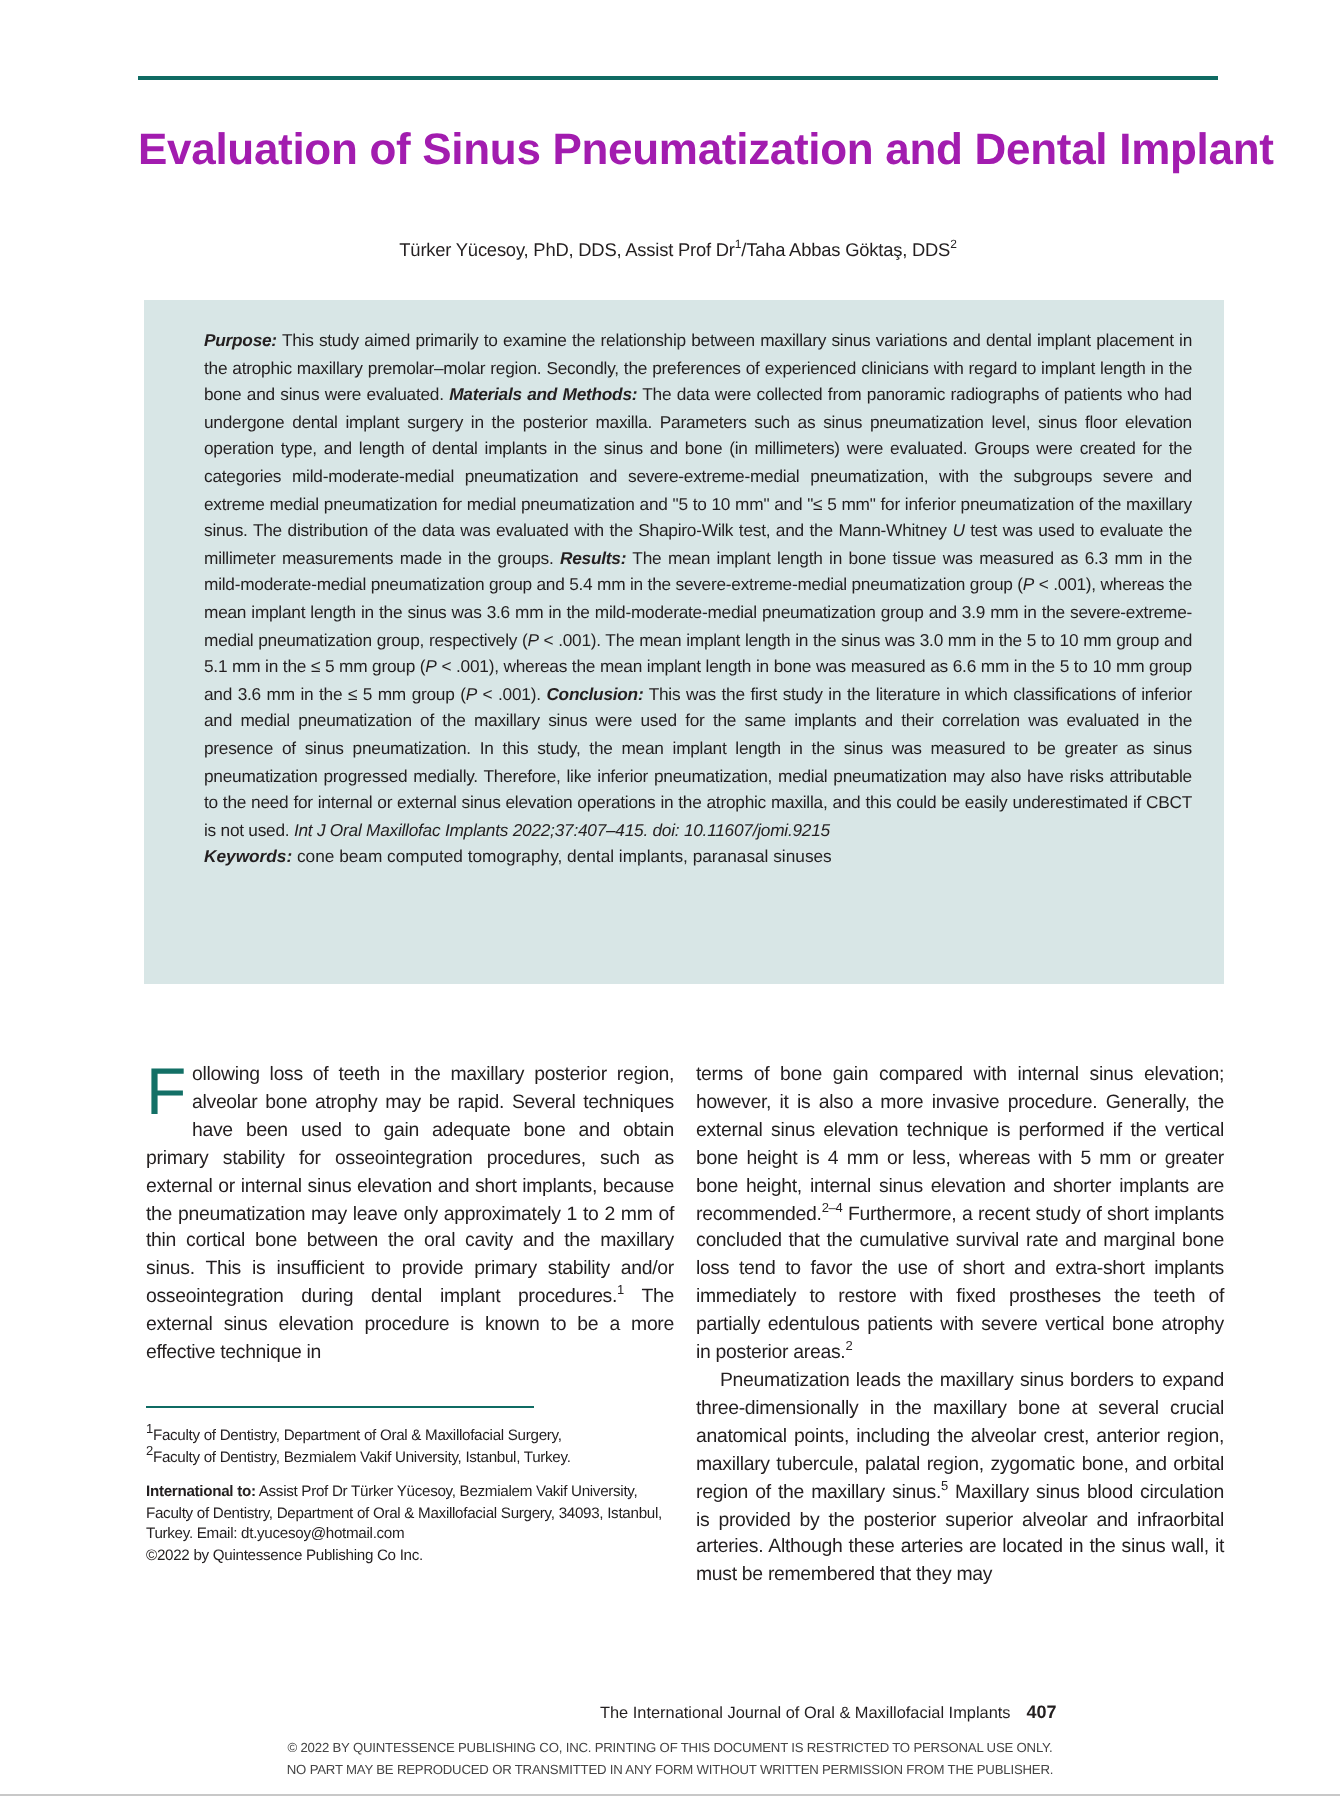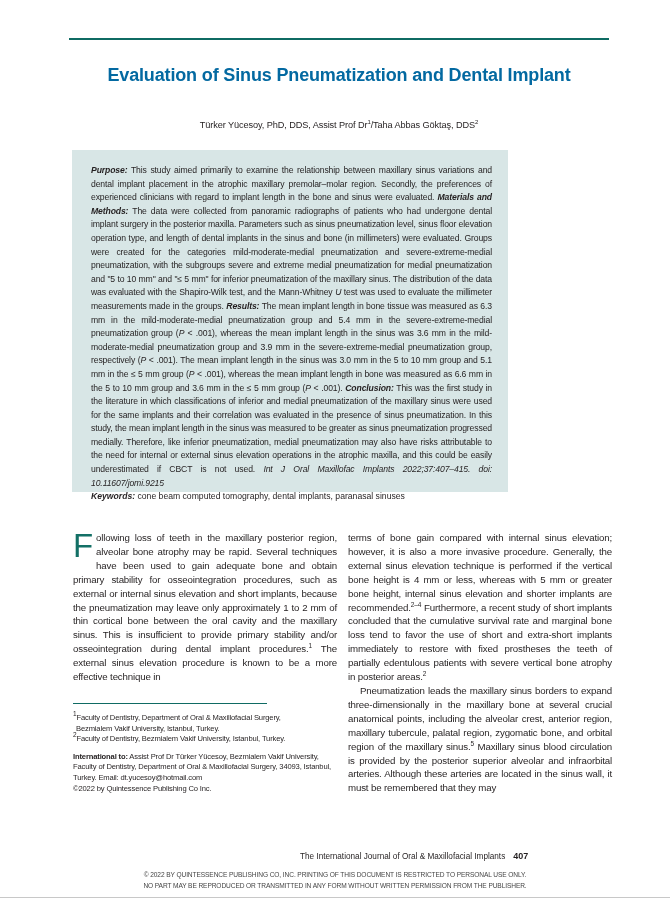--- a/index.html
+++ b/index.html
@@ -1,26 +1,26 @@
 <!DOCTYPE html>
 <html><head>
 <meta charset="utf-8">
 <style>
   html, body { margin: 0; padding: 0; background: #ffffff; }
   body { width: 670px; height: 901px; position: relative; overflow: hidden;
          font-family: "Liberation Sans", sans-serif; color: #231f20; }
   .top-rule { position: absolute; left: 69px; top: 38px; width: 540px; height: 2px; background: #0f6b63; }
   .title { position: absolute; left: 69px; top: 64px; width: 540px; text-align: center;
-           color: #0369a1; font-weight: bold; font-size: 18px; line-height: 22px; letter-spacing: -0.15px; }
+           color: #a21caf; font-weight: bold; font-size: 22px; line-height: 22px; letter-spacing: -0.15px; }
   .title span { display: block; white-space: nowrap; }
   .authors { position: absolute; left: 69px; top: 119px; width: 540px; text-align: center;
              font-size: 9.2px; line-height: 12px; letter-spacing: -0.1px; }
   .authors sup { font-size: 6px; }
-  .abstract { position: absolute; left: 72px; top: 150px; width: 436px; height: 342px;
-              background: #d8e6e6; box-sizing: border-box; padding: 14px 16px 0 19px; }
+  .abstract { position: absolute; left: 72px; top: 150px; width: 540px; height: 342px;
+              background: #d8e6e6; box-sizing: border-box; padding: 14px 16px 0 30px; }
   .abs-body { font-size: 8.65px; line-height: 13.6px; text-align: justify; letter-spacing: -0.12px; }
   .abs-body b { font-style: italic; }
   .abs-body i { font-style: italic; }
   .keywords { font-size: 8.65px; line-height: 13px; }
   .keywords b { font-style: italic; }
   .col { position: absolute; top: 531px; width: 264px; font-size: 9.7px; line-height: 13.9px;
          text-align: justify; letter-spacing: -0.15px; }
   .col-left { left: 73px; }
   .col-right { left: 348px; }
   .col p { margin: 0; }
@@ -69,21 +69,20 @@
 
 <div class="col col-right">
   <p><span>terms of bone gain compared with internal sinus elevation; however, it is also a more invasive procedure. Generally, the external sinus elevation technique is performed if the vertical bone height is 4 mm or less, whereas with 5 mm or greater bone height, internal sinus elevation and shorter implants are recommended.</span><sup>2–4</sup><span> Furthermore, a recent study of short implants concluded that the cumulative survival rate and marginal bone loss tend to favor the use of short and extra-short implants immediately to restore with fixed prostheses the teeth of partially edentulous patients with severe vertical bone atrophy in posterior areas.</span><sup>2</sup></p>
   <p class="indent"><span>Pneumatization leads the maxillary sinus borders to expand three-dimensionally in the maxillary bone at several crucial anatomical points, including the alveolar crest, anterior region, maxillary tubercule, palatal region, zygomatic bone, and orbital region of the maxillary sinus.</span><sup>5</sup><span> Maxillary sinus blood circulation is provided by the posterior superior alveolar and infraorbital arteries. Although these arteries are located in the sinus wall, it must be remembered that they may</span></p>
 </div>
 
 <div class="fn-rule"></div>
 
 <div class="footnotes">
   <p><sup>1</sup><span>Faculty of Dentistry, Department of Oral &amp; Maxillofacial Surgery,</span></p>
-  <p class="indent2">Bezmialem Vakif University, Istanbul, Turkey.</p>
   <p><sup>2</sup><span>Faculty of Dentistry, Bezmialem Vakif University, Istanbul, Turkey.</span></p>
   <p class="corr"><b>International to:</b><span> Assist Prof Dr Türker Yücesoy, Bezmialem Vakif University, Faculty of Dentistry, Department of Oral &amp; Maxillofacial Surgery, 34093, Istanbul, Turkey. Email: dt.yucesoy@hotmail.com</span></p>
   <p>©2022 by Quintessence Publishing Co Inc.</p>
 </div>
 
 <div class="page-footer">
   <span>The International Journal of Oral &amp; Maxillofacial Implants</span><span class="num">407</span>
 </div>
 
 <div class="copyright">

